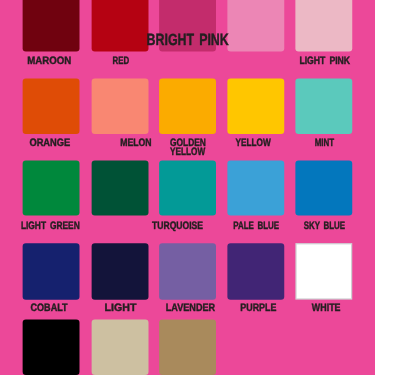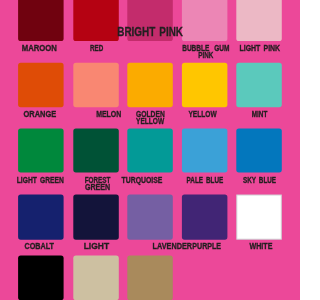--- a/index.html
+++ b/index.html
@@ -77,24 +77,20 @@
     </svg>
 <div class="label" style="left: -21.9px; top: 44.5px; width: 125.5px; font-size: 8.6px; line-height: 7.3px; color: rgb(35, 31, 32); -webkit-text-stroke: 0.34px rgb(35, 31, 32);">
       <span class="ln"><i style="word-spacing: 1.6px; transform: translateX(-1.25937px) scaleX(0.898962);">MAROON</i></span>
     </div>
     <div class="label" style="left: 33.3px; top: 44.5px; width: 125.5px; font-size: 8.6px; line-height: 7.3px; color: rgb(35, 31, 32); -webkit-text-stroke: 0.34px rgb(35, 31, 32);">
       <span class="ln"><i style="word-spacing: 1.6px; transform: translateX(0.603125px) scaleX(0.73253);">RED</i></span>
     </div>
     <div class="label" style="left: 87.3px; top: 28px; width: 125.5px; font-size: 13px; line-height: 7.3px; color: rgb(35, 31, 32); -webkit-text-stroke: 0.34px rgb(35, 31, 32);">
       <span class="ln"><i style="word-spacing: 1.6px; transform: translateX(0.103125px) scaleX(0.763893);">BRIGHT PINK</i></span>
     </div>
-    <div class="label" style="left: 141.9px; top: 44.5px; width: 125.5px; font-size: 8.6px; line-height: 7.3px; color: rgb(35, 31, 32); -webkit-text-stroke: 0.34px rgb(35, 31, 32);">
-      <span class="ln"><i style="word-spacing: 4px; transform: translateX(0.709375px) scaleX(0.759839);">BUBBLE GUM</i></span>
-      <span class="ln"><i style="word-spacing: 1.6px; transform: translateX(1.61719px) scaleX(0.734905);">PINK</i></span>
-    </div>
     <div class="label" style="left: 196.3px; top: 44.5px; width: 125.5px; font-size: 8.6px; line-height: 7.3px; color: rgb(35, 31, 32); -webkit-text-stroke: 0.34px rgb(35, 31, 32);">
       <span class="ln"><i style="word-spacing: 1.6px; transform: translateX(0.660937px) scaleX(0.807207);">LIGHT PINK</i></span>
     </div>
     <div class="label" style="left: -21.9px; top: 111px; width: 125.5px; font-size: 8.6px; line-height: 7.3px; color: rgb(35, 31, 32); -webkit-text-stroke: 0.34px rgb(35, 31, 32);">
       <span class="ln"><i style="word-spacing: 1.6px; transform: translateX(-1.00156px) scaleX(0.866584);">ORANGE</i></span>
     </div>
     <div class="label" style="left: 33.3px; top: 111px; width: 150px; font-size: 8.6px; line-height: 7.3px; color: rgb(35, 31, 32); -webkit-text-stroke: 0.34px rgb(35, 31, 32);">
       <span class="ln"><i style="word-spacing: 1.6px; transform: translateX(0.203125px) scaleX(0.808862);">MELON</i></span>
     </div>
     <div class="label" style="left: 87.3px; top: 111px; width: 125.5px; font-size: 8.6px; line-height: 7.3px; color: rgb(35, 31, 32); -webkit-text-stroke: 0.34px rgb(35, 31, 32);">
@@ -103,40 +99,36 @@
     </div>
     <div class="label" style="left: 141.9px; top: 111px; width: 125.5px; font-size: 8.6px; line-height: 7.3px; color: rgb(35, 31, 32); -webkit-text-stroke: 0.34px rgb(35, 31, 32);">
       <span class="ln"><i style="word-spacing: 1.6px; transform: translateX(-1.83281px) scaleX(0.767021);">YELLOW</i></span>
     </div>
     <div class="label" style="left: 196.3px; top: 111px; width: 125.5px; font-size: 8.6px; line-height: 7.3px; color: rgb(35, 31, 32); -webkit-text-stroke: 0.34px rgb(35, 31, 32);">
       <span class="ln"><i style="word-spacing: 1.6px; transform: translateX(0.0609375px) scaleX(0.742305);">MINT</i></span>
     </div>
     <div class="label" style="left: -21.9px; top: 177.2px; width: 125.5px; font-size: 8.6px; line-height: 7.3px; color: rgb(35, 31, 32); -webkit-text-stroke: 0.34px rgb(35, 31, 32);">
       <span class="ln"><i style="word-spacing: 1.6px; transform: translateX(-0.901562px) scaleX(0.78073);">LIGHT GREEN</i></span>
     </div>
-    <div class="label" style="left: 33.3px; top: 177.2px; width: 125.5px; font-size: 8.6px; line-height: 7.3px; color: rgb(35, 31, 32); -webkit-text-stroke: 0.34px rgb(35, 31, 32);">
-      <span class="ln"><i style="word-spacing: 1.6px; transform: translateX(1.11094px) scaleX(0.737248);">FOREST</i></span>
-      <span class="ln"><i style="word-spacing: 1.6px; transform: translateX(1.30312px) scaleX(0.827812);">GREEN</i></span>
-    </div>
     <div class="label" style="left: 87.3px; top: 177.2px; width: 108px; font-size: 8.6px; line-height: 7.3px; color: rgb(35, 31, 32); -webkit-text-stroke: 0.34px rgb(35, 31, 32);">
       <span class="ln"><i style="word-spacing: 1.6px; transform: translateX(0.453125px) scaleX(0.798532);">TURQUOISE</i></span>
     </div>
     <div class="label" style="left: 132px; top: 177.2px; width: 145px; font-size: 8.6px; line-height: 7.3px; color: rgb(35, 31, 32); -webkit-text-stroke: 0.34px rgb(35, 31, 32);">
       <span class="ln"><i style="word-spacing: 1.6px; transform: translateX(0.117188px) scaleX(0.738849);">PALE BLUE</i></span>
     </div>
     <div class="label" style="left: 196.3px; top: 177.2px; width: 125.5px; font-size: 8.6px; line-height: 7.3px; color: rgb(35, 31, 32); -webkit-text-stroke: 0.34px rgb(35, 31, 32);">
       <span class="ln"><i style="word-spacing: 1.6px; transform: translateX(0.103125px) scaleX(0.737091);">SKY BLUE</i></span>
     </div>
     <div class="label" style="left: -21.9px; top: 242.9px; width: 125.5px; font-size: 8.6px; line-height: 7.3px; color: rgb(35, 31, 32); -webkit-text-stroke: 0.34px rgb(35, 31, 32);">
       <span class="ln"><i style="word-spacing: 1.6px; transform: translateX(-1.35156px) scaleX(0.841582);">COBALT</i></span>
     </div>
     <div class="label" style="left: 33.3px; top: 242.9px; width: 125.5px; font-size: 8.6px; line-height: 7.3px; color: rgb(35, 31, 32); -webkit-text-stroke: 0.34px rgb(35, 31, 32);">
       <span class="ln"><i style="word-spacing: 1.6px; transform: translateX(0.503125px) scaleX(0.984946);">LIGHT</i></span>
     </div>
-    <div class="label" style="left: 87.3px; top: 242.9px; width: 125.5px; font-size: 8.6px; line-height: 7.3px; color: rgb(35, 31, 32); margin-left: 20px; -webkit-text-stroke: 0.34px rgb(35, 31, 32);">
+    <div class="label" style="left: 87.3px; top: 242.9px; width: 125.5px; font-size: 8.6px; line-height: 7.3px; color: rgb(35, 31, 32); -webkit-text-stroke: 0.34px rgb(35, 31, 32);">
       <span class="ln"><i style="word-spacing: 1.6px; transform: translateX(2.01094px) scaleX(0.846901);">LAVENDER</i></span>
     </div>
     <div class="label" style="left: 141.9px; top: 242.9px; width: 125.5px; font-size: 8.6px; line-height: 7.3px; color: rgb(35, 31, 32); -webkit-text-stroke: 0.34px rgb(35, 31, 32);">
       <span class="ln"><i style="word-spacing: 1.6px; transform: translateX(2.26719px) scaleX(0.826177);">PURPLE</i></span>
     </div>
     <div class="label" style="left: 196.3px; top: 242.9px; width: 125.5px; font-size: 8.6px; line-height: 7.3px; color: rgb(35, 31, 32); -webkit-text-stroke: 0.34px rgb(35, 31, 32);">
       <span class="ln"><i style="word-spacing: 1.6px; transform: translateX(2.10312px) scaleX(0.827088);">WHITE</i></span>
     </div>
   </div>
 

